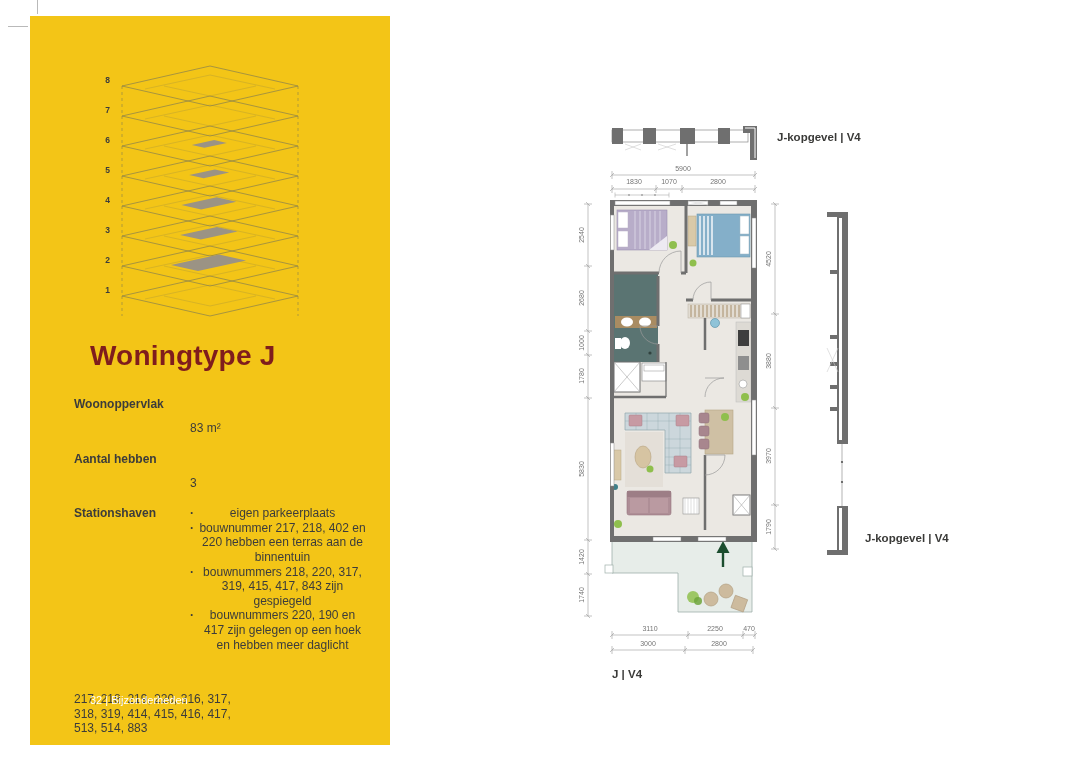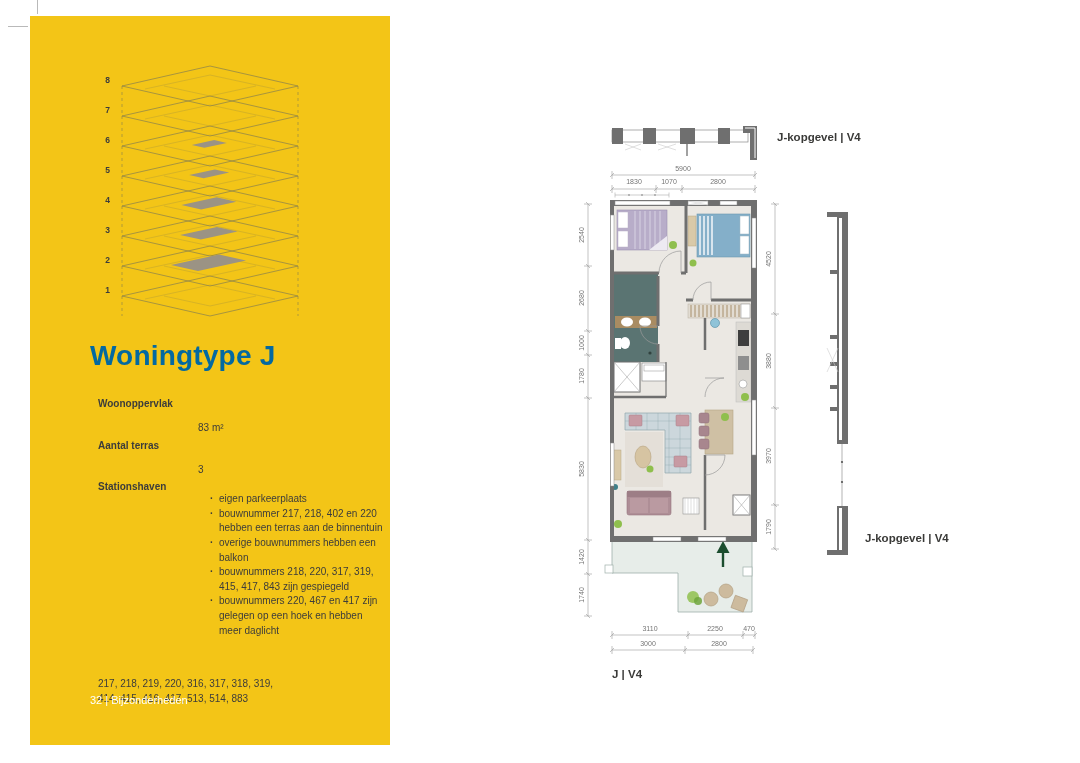--- a/index.html
+++ b/index.html
@@ -9,30 +9,30 @@
     overflow:hidden;
   }
   .crop{position:absolute;background:#b9b9b9;}
   #yellow-panel{
     position:absolute;left:30px;top:16px;width:360px;height:729px;
     background:#F3C517;
   }
   #iso-wrap{position:absolute;left:30px;top:42px;width:292px;height:276px;}
   #page-title{
     position:absolute;left:60px;top:324px;margin:0;
-    font-size:28px;font-weight:bold;letter-spacing:.2px;color:#0369a1;
+    font-size:28px;font-weight:bold;letter-spacing:.2px;color:#7f1d1d;
   }
   #spec-table{
-    position:absolute;left:68px;top:381px;width:296px;
+    position:absolute;left:44px;top:381px;width:296px;
     display:grid;grid-template-columns:100px 1fr;column-gap:0;row-gap:3px;
-    font-size:10px;line-height:14.6px;
+    font-size:12px;line-height:14.6px;gap:16px;
   }
   .spec-label{font-weight:bold;}
   .spec-value{width:176px;margin-top:24px;}
-  #bullet-list{margin:12px;padding:0;list-style:none;width:176px;}
+  #bullet-list{margin:0;padding:0;list-style:none;width:176px;text-align:center;}
   #bullet-list li{position:relative;padding-left:9px;}
   #bullet-list li::before{content:"\00B7";position:absolute;left:0;top:0;font-weight:bold;}
   #panel-footer{
     position:absolute;left:60px;top:678px;color:#ffffff;font-size:11px;
   }
   #panel-footer .pg{font-weight:normal;}
   svg text{font-family:"Liberation Sans","DejaVu Sans",sans-serif;}
   .dimtxt{font-size:7px;fill:#757575;}
   .drawlbl{font-size:11.5px;font-weight:bold;fill:#3A3A38;}
 </style>
@@ -81,30 +81,29 @@
         </g>
     </svg>
   </div>
 
   <h1 id="page-title">Woningtype J</h1>
 
   <div id="spec-table">
     <div class="spec-label">Woonoppervlak</div>
     <div class="spec-value">83 m²</div>
 
-    <div class="spec-label">Aantal terras</div>
+    <div class="spec-label">Aantal hebben</div>
     <div class="spec-value">3</div>
 
     <div class="spec-label">Stationshaven</div>
     <ul id="bullet-list">
       <li>eigen parkeerplaats</li>
       <li>bouwnummer 217, 218, 402 en 220 hebben een terras aan de binnentuin</li>
-      <li>overige bouwnummers hebben een balkon</li>
       <li>bouwnummers 218, 220, 317, 319, 415, 417, 843 zijn gespiegeld</li>
-      <li>bouwnummers 220, 467 en 417 zijn gelegen op een hoek en hebben meer daglicht</li>
+      <li>bouwnummers 220, 190 en 417 zijn gelegen op een hoek en hebben meer daglicht</li>
     </ul>
 
     <div class="spec-value">217, 218, 219, 220, 316, 317, 318, 319, 414, 415, 416, 417, 513, 514, 883</div>
   </div>
 
   <div id="panel-footer">
     <span class="pg">32</span>
     <span>|</span>
     <span>Bijzonderheden</span>
   </div>

